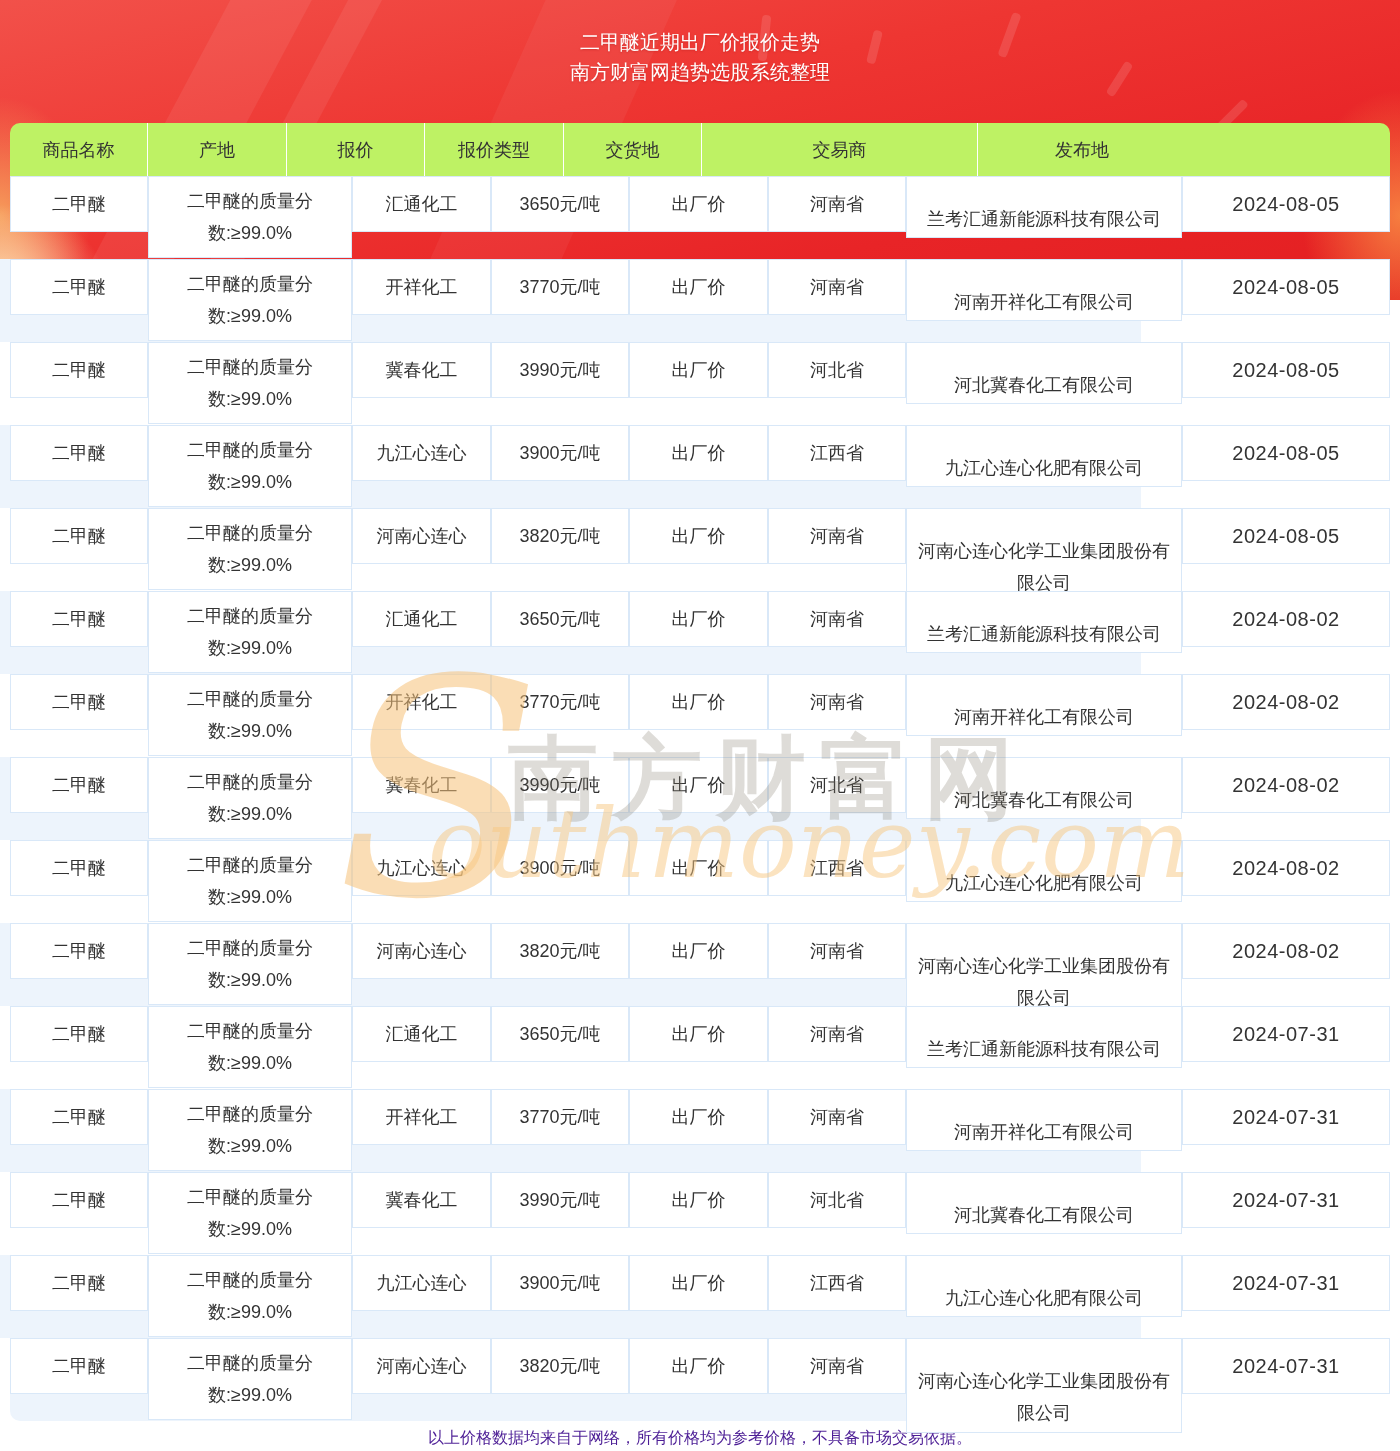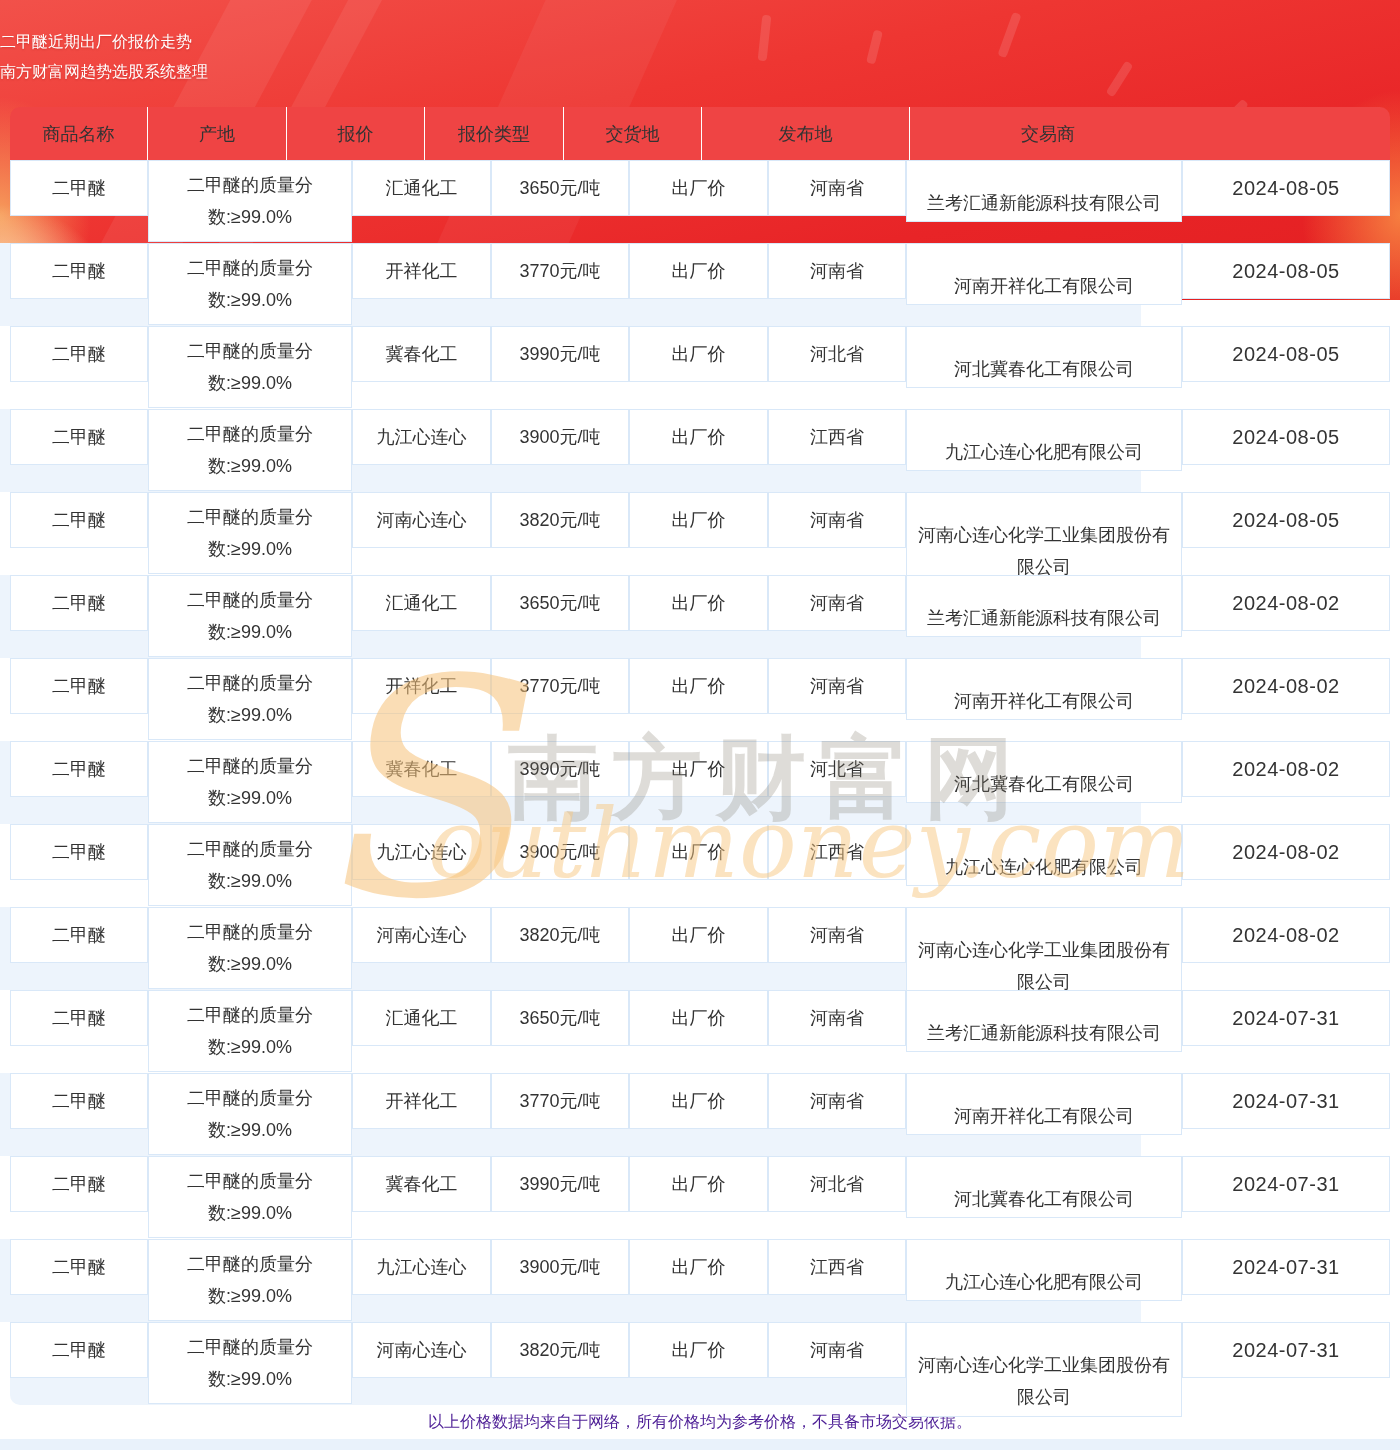--- a/index.html
+++ b/index.html
@@ -26,28 +26,28 @@
   .t1{left:760px;top:15px;transform:rotate(6deg);}
   .t2{left:870px;top:30px;transform:rotate(14deg);height:34px;}
   .t3{left:1005px;top:12px;transform:rotate(20deg);}
   .t4{left:1115px;top:60px;transform:rotate(32deg);height:38px;}
   .t5{left:1225px;top:95px;transform:rotate(45deg);}
   .t6{left:1330px;top:155px;transform:rotate(58deg);height:40px;}
 
   
   .content{position:relative;z-index:1;}
   .banner-title{
-    padding-top:27px;height:60px;margin-bottom:20px;
-    text-align:left;color:#ffffff;font-size:16px;line-height:30px;font-weight:500;
+    padding-top:27px;height:60px;margin-bottom:36px;
+    text-align:center;color:#ffffff;font-size:20px;line-height:30px;font-weight:500;
     text-shadow:0 1px 2px rgba(160,20,20,.35);
   }
 
   
   .thead{
-    margin:0 10px;height:53px;background:#ef4444;border-radius:10px 10px 0 0;
+    margin:0 10px;height:53px;background:#bef264;border-radius:10px 10px 0 0;
     display:flex;align-items:stretch;overflow:hidden;
   }
   .th{
     display:flex;align-items:center;justify-content:center;
     font-size:18px;color:#333;font-weight:500;border-right:1px solid #ffffff;box-sizing:border-box;
   }
   .th:last-child{border-right:none;}
 
   
   .c1{width:138px;}.c2{width:204px;}.c3{width:139px;}.c4{width:138px;}
@@ -122,22 +122,22 @@
     <div>二甲醚近期出厂价报价走势</div>
     <div>南方财富网趋势选股系统整理</div>
   </div>
 
   <div class="thead">
     <div class="th c1">商品名称</div>
     <div class="th c3">产地</div>
     <div class="th c4">报价</div>
     <div class="th c5">报价类型</div>
     <div class="th c6">交货地</div>
+    <div class="th c7">交易商</div>
     <div class="th c8">发布地</div>
-    <div class="th c7">交易商</div>
   </div>
 
   <div class="tbody">
   <div class="row odd">
 
     <div class="row-inner">
       <div class="cell c1">
             <div class="card">
               <span>二甲醚</span>
             </div>

